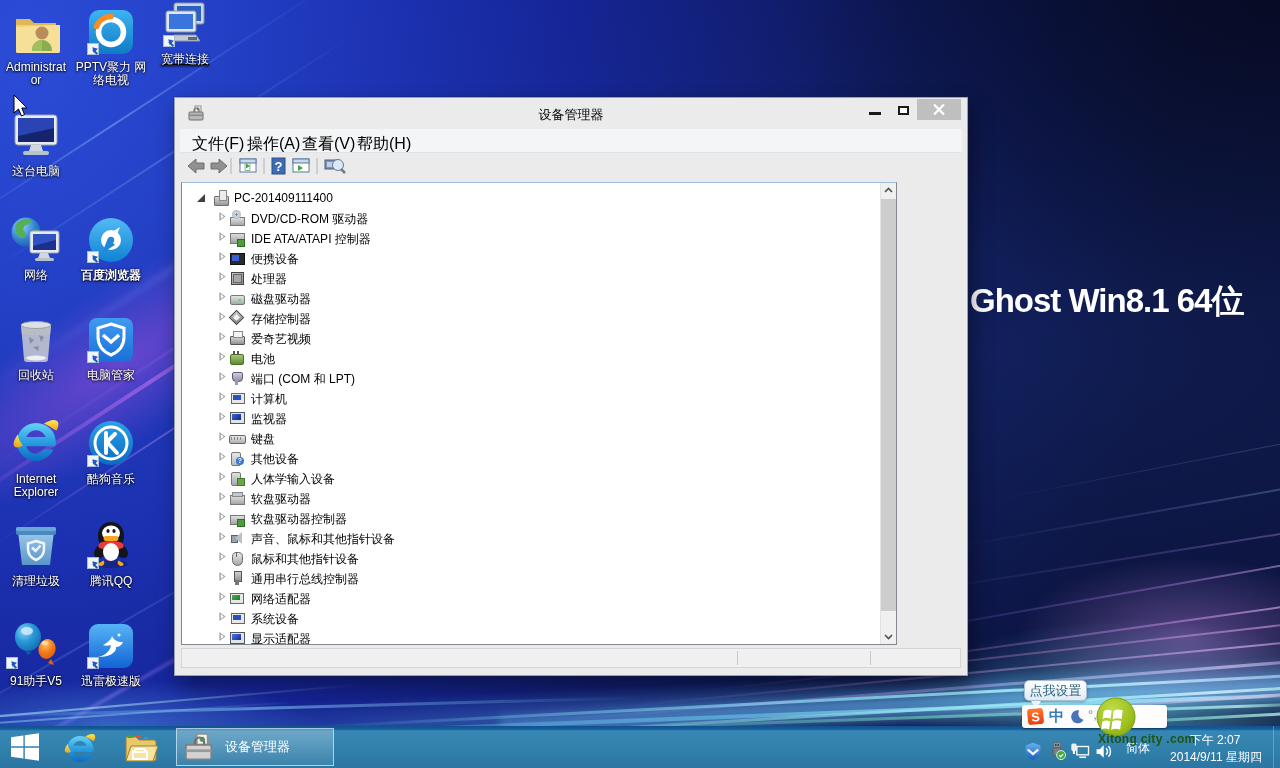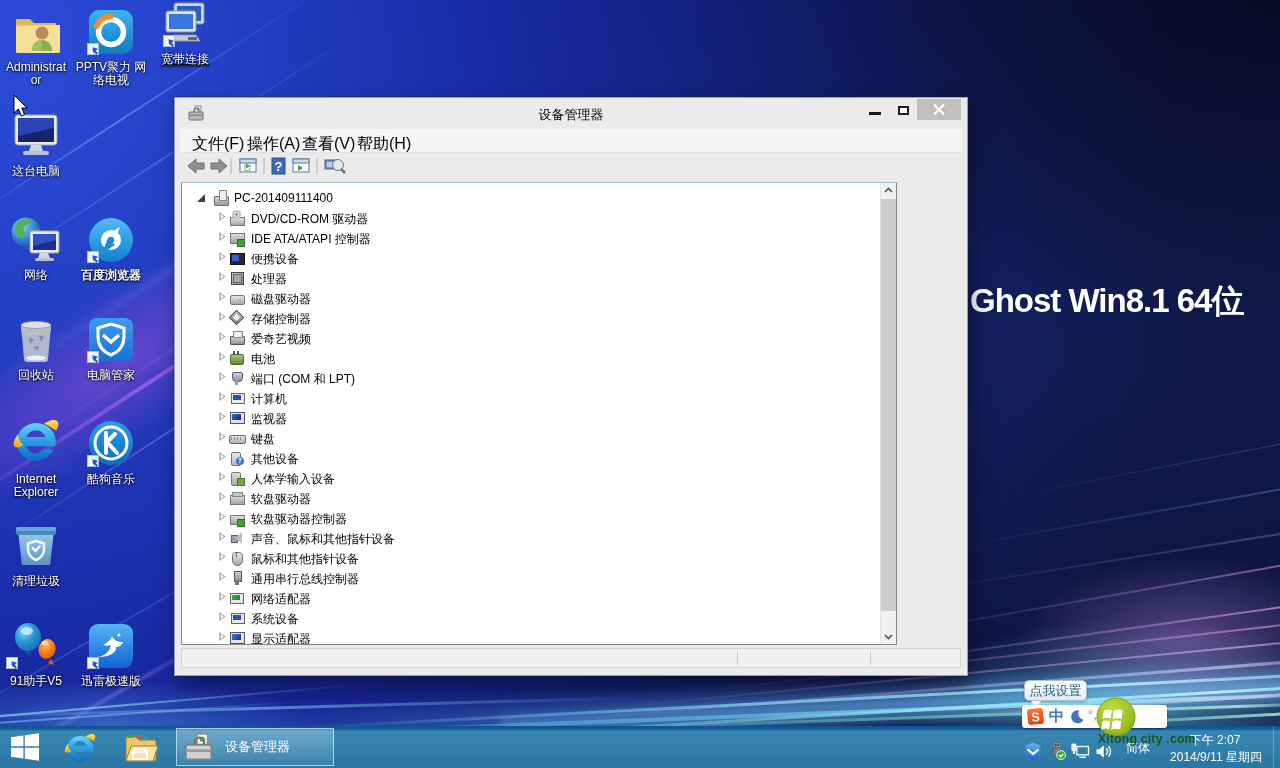--- a/index.html
+++ b/index.html
@@ -322,20 +322,39 @@
             </linearGradient>
           </defs>
       <rect x="4" y="6" width="40" height="8" rx="2" fill="#4a88c0"></rect>
       <rect x="4" y="6" width="40" height="4" rx="2" fill="#6aa8d8"></rect>
       <path d="M24 20 l8 2.5 v5.5 c0 5.5 -3.7 9.2 -8 11 c-4.3 -1.8 -8 -5.5 -8 -11 v-5.5 z" fill="none" stroke="#eef6fc" stroke-width="2.5"></path>
       <path d="M20 26.5 l3.5 3.5 l5 -5.5" fill="none" stroke="#eef6fc" stroke-width="2.5"></path>
     </svg>
       </div>
     <div class="lbl">清理垃圾</div>
   </div>
+  <div class="dicon" style="left:73px;top:522px;">
+      <div class="ig">
+    <svg width="48" height="50" viewBox="0 0 48 50">
+      <ellipse cx="24" cy="45" rx="17" ry="4" fill="#0a0a0a" opacity=".25"></ellipse>
+      <path d="M24 3 c-8 0 -13 6 -13 14 c0 3 .8 5.5 2 8 c-3 2.2 -6 5.8 -6 9.5 c0 3 2 4.5 4.5 4.5 c2 0 4.5 -1 6.5 -2.2 c1.8 .8 3.9 1.2 6 1.2 s4.2 -.4 6 -1.2 c2 1.2 4.5 2.2 6.5 2.2 c2.5 0 4.5 -1.5 4.5 -4.5 c0 -3.7 -3 -7.3 -6 -9.5 c1.2 -2.5 2 -5 2 -8 c0 -8 -5 -14 -13 -14z" fill="#14141c"></path>
+      <ellipse cx="24" cy="14" rx="9" ry="7.5" fill="#fff"></ellipse>
+      <ellipse cx="21" cy="12" rx="1.6" ry="2" fill="#14141c"></ellipse>
+      <ellipse cx="27" cy="12" rx="1.6" ry="2" fill="#14141c"></ellipse>
+      <path d="M18 17 h12 c2 1.5 2 3.5 0 5 l-12 0 c-2 -1.5 -2 -3.5 0 -5z" fill="#f5a81e"></path>
+      <path d="M13 24 c3 -2.8 19 -2.8 22 0 c2.5 2.4 2 5 -1 5.5 c-6 1.2 -14 1.2 -20 0 c-3 -.5 -3.5 -3.1 -1 -5.5z" fill="#e83a3a"></path>
+      <path d="M22 29 c0 4 -1 9 -3 12 l4 1 c1.5 -3.5 2 -9 1.5 -13z" fill="#e83a3a"></path>
+      <ellipse cx="24" cy="33" rx="8" ry="9" fill="#fff"></ellipse>
+      <path d="M12 44 c-1.5 2 1 4 3.5 2.5 c2 -1.2 2.5 -3.5 1 -5 z" fill="#f5a81e"></path>
+      <path d="M36 44 c1.5 2 -1 4 -3.5 2.5 c-2 -1.2 -2.5 -3.5 -1 -5 z" fill="#f5a81e"></path>
+    </svg>
+        <span class="sc"></span>
+      </div>
+    <div class="lbl">腾讯QQ</div>
+  </div>
 
   <div class="dicon" style="left:-2px;top:622px;">
       <div class="ig">
     <svg width="50" height="48" viewBox="0 0 50 48">
       <ellipse cx="17" cy="16" rx="13" ry="14" fill="url(#b91)"></ellipse>
       <defs>
         <radialGradient id="b91" cx=".35" cy=".3" r=".9">
               <stop offset="0" stop-color="#8ed4f4"></stop>
               <stop offset=".4" stop-color="#2a9ad8"></stop>
               <stop offset="1" stop-color="#0c5ea8"></stop>

